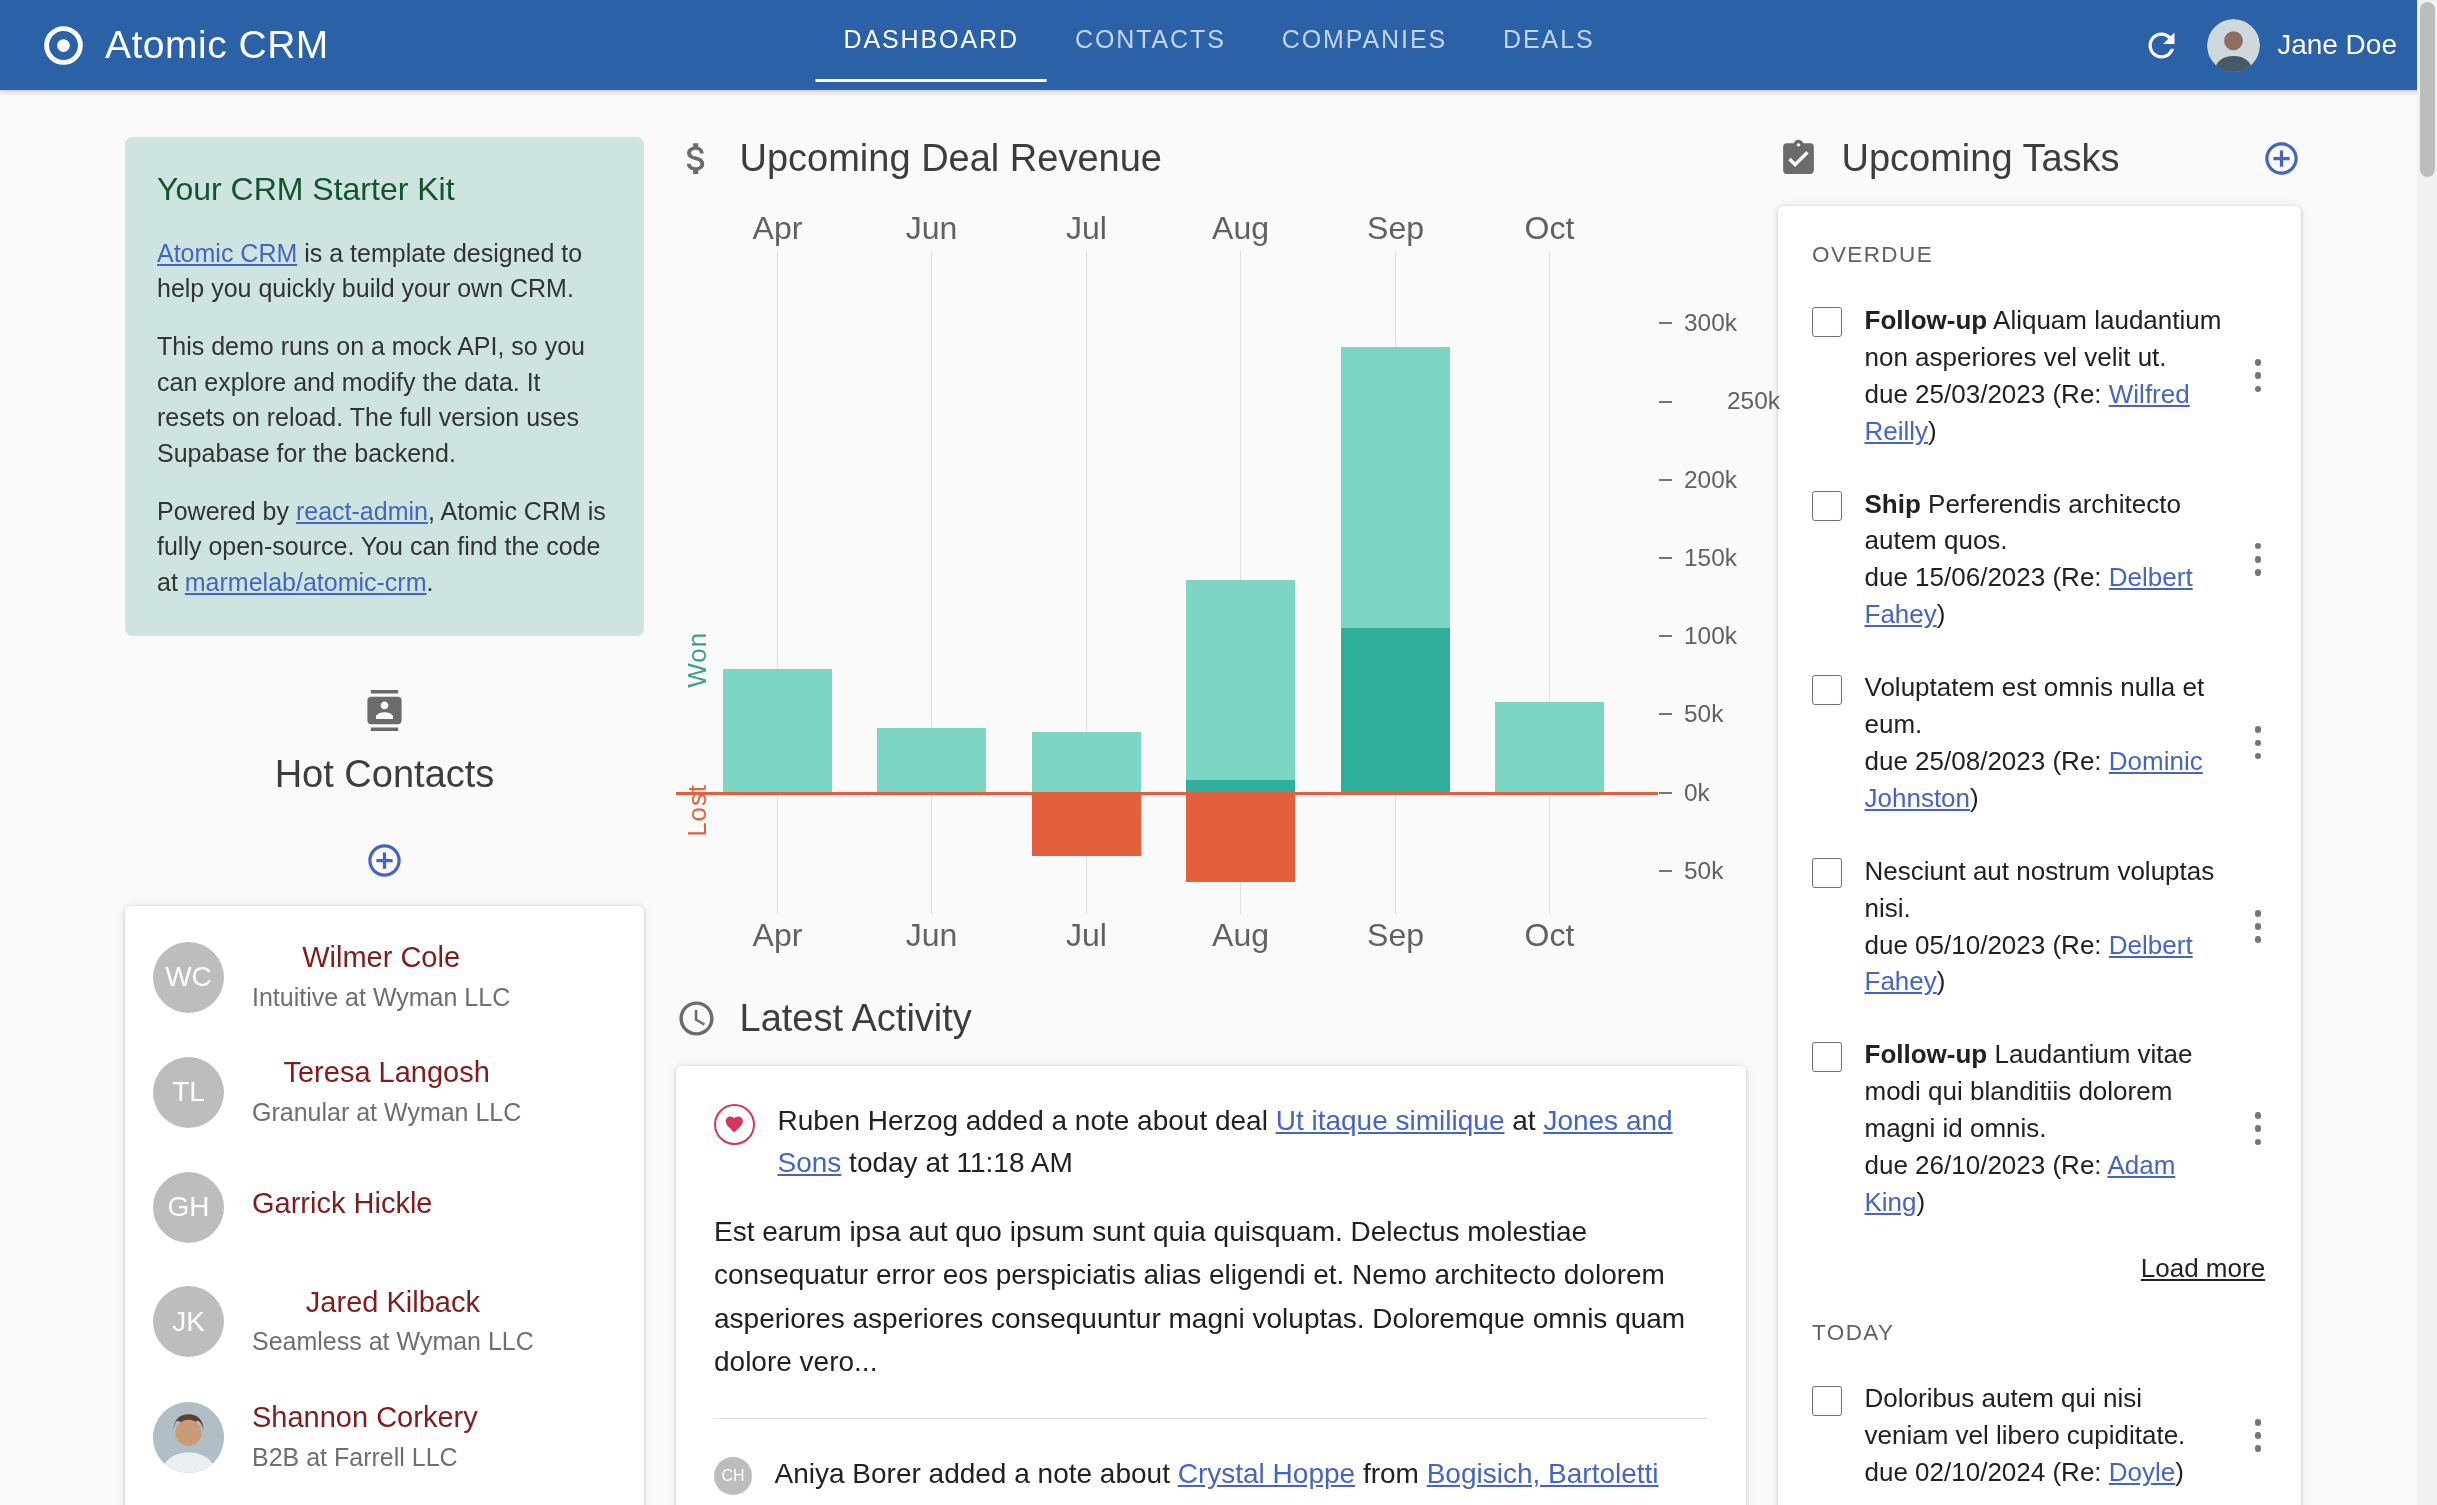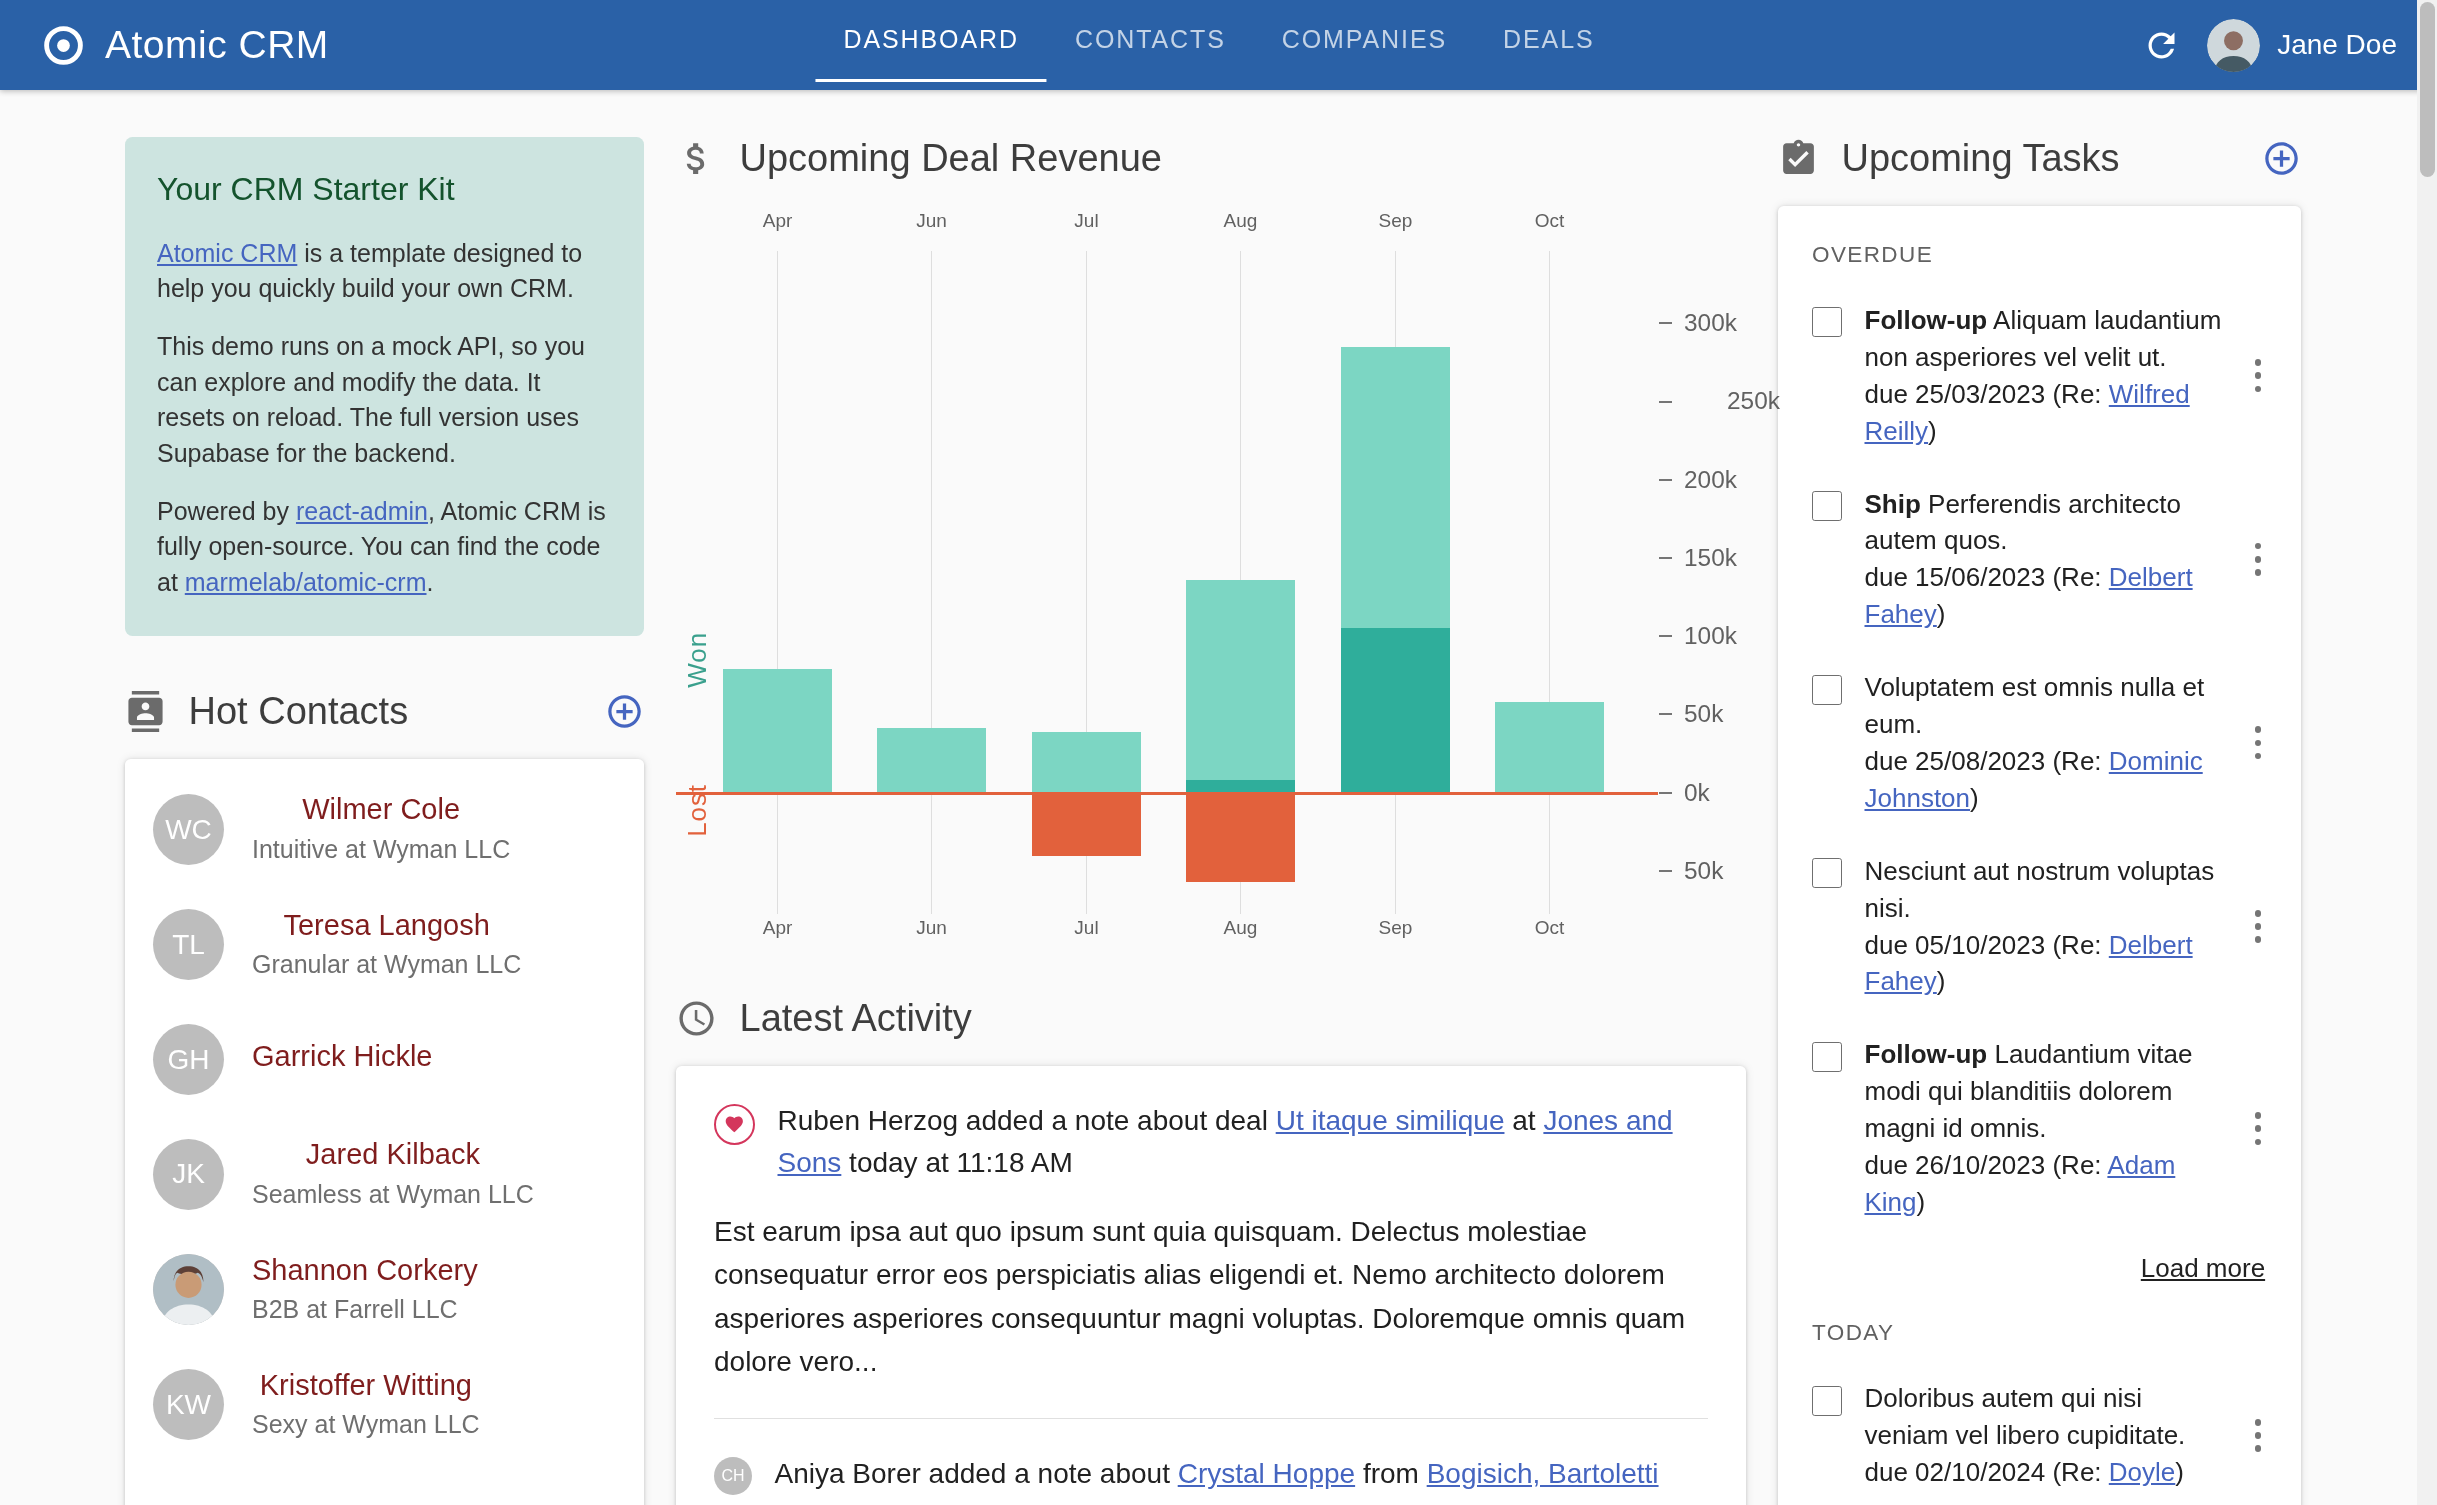--- a/index.html
+++ b/index.html
@@ -41,32 +41,32 @@
   .starter p:last-child { margin-bottom:5.6px; }
 
   
   .sec-head { display:flex; align-items:center; gap:22.5px; }
   .sec-title { font-size:38px; font-weight:400; color:#3d3d3d; }
   .sec-head .spacer { flex:1; }
   .sec-icon { width:41px; height:41px; flex:none; }
   .plus-btn { width:39px; height:39px; flex:none; cursor:pointer; }
 
   
-  .hot-head { margin-top:54px; }
+  .hot-head { margin-top:54px;flex-direction:column; }
   .contacts-card { margin-top:26px; padding:13px 0; min-height:769px; }
   .contact-row { display:flex; align-items:center; gap:28px; padding:21.6px 28px; cursor:pointer; }
   .contact-avatar { width:71px; height:71px; border-radius:50%; background:#bdbdbd; color:#fff;
                     font-size:28px; display:flex; align-items:center; justify-content:center; flex:none; overflow:hidden; }
   .contact-name { font-size:29px; color:#7f1d1d; margin-bottom:6.6px;text-align:center; }
   .contact-sub { font-size:25px; color:#6f6f6f; line-height:1.3; }
 
   
   .chart { position:relative; height:779px; margin-top:13px; }
   .gridline { position:absolute; width:0.9px; background:#dedede; }
-  .month-label { position:absolute; font-size:19px; color:#616161; text-align:center; }
+  .month-label { position:absolute; font-size:32px; color:#616161; text-align:center; }
   .bar { position:absolute; }
   .tick-dash { position:absolute; background:#757575; }
   .tick-label { position:absolute; font-size:24.4px; color:#616161; }
   .won-label  { position:absolute; left:5.6px; top:439px; writing-mode:vertical-rl; transform:rotate(180deg);
                 font-size:26px; color:#3aa08d; letter-spacing:0.9px; }
   .lost-label { position:absolute; left:5.6px; top:591px; writing-mode:vertical-rl; transform:rotate(180deg);
                 font-size:26px; color:#e2613c; letter-spacing:0.9px; }
 
   
   .act-head { margin-top:25px; }

